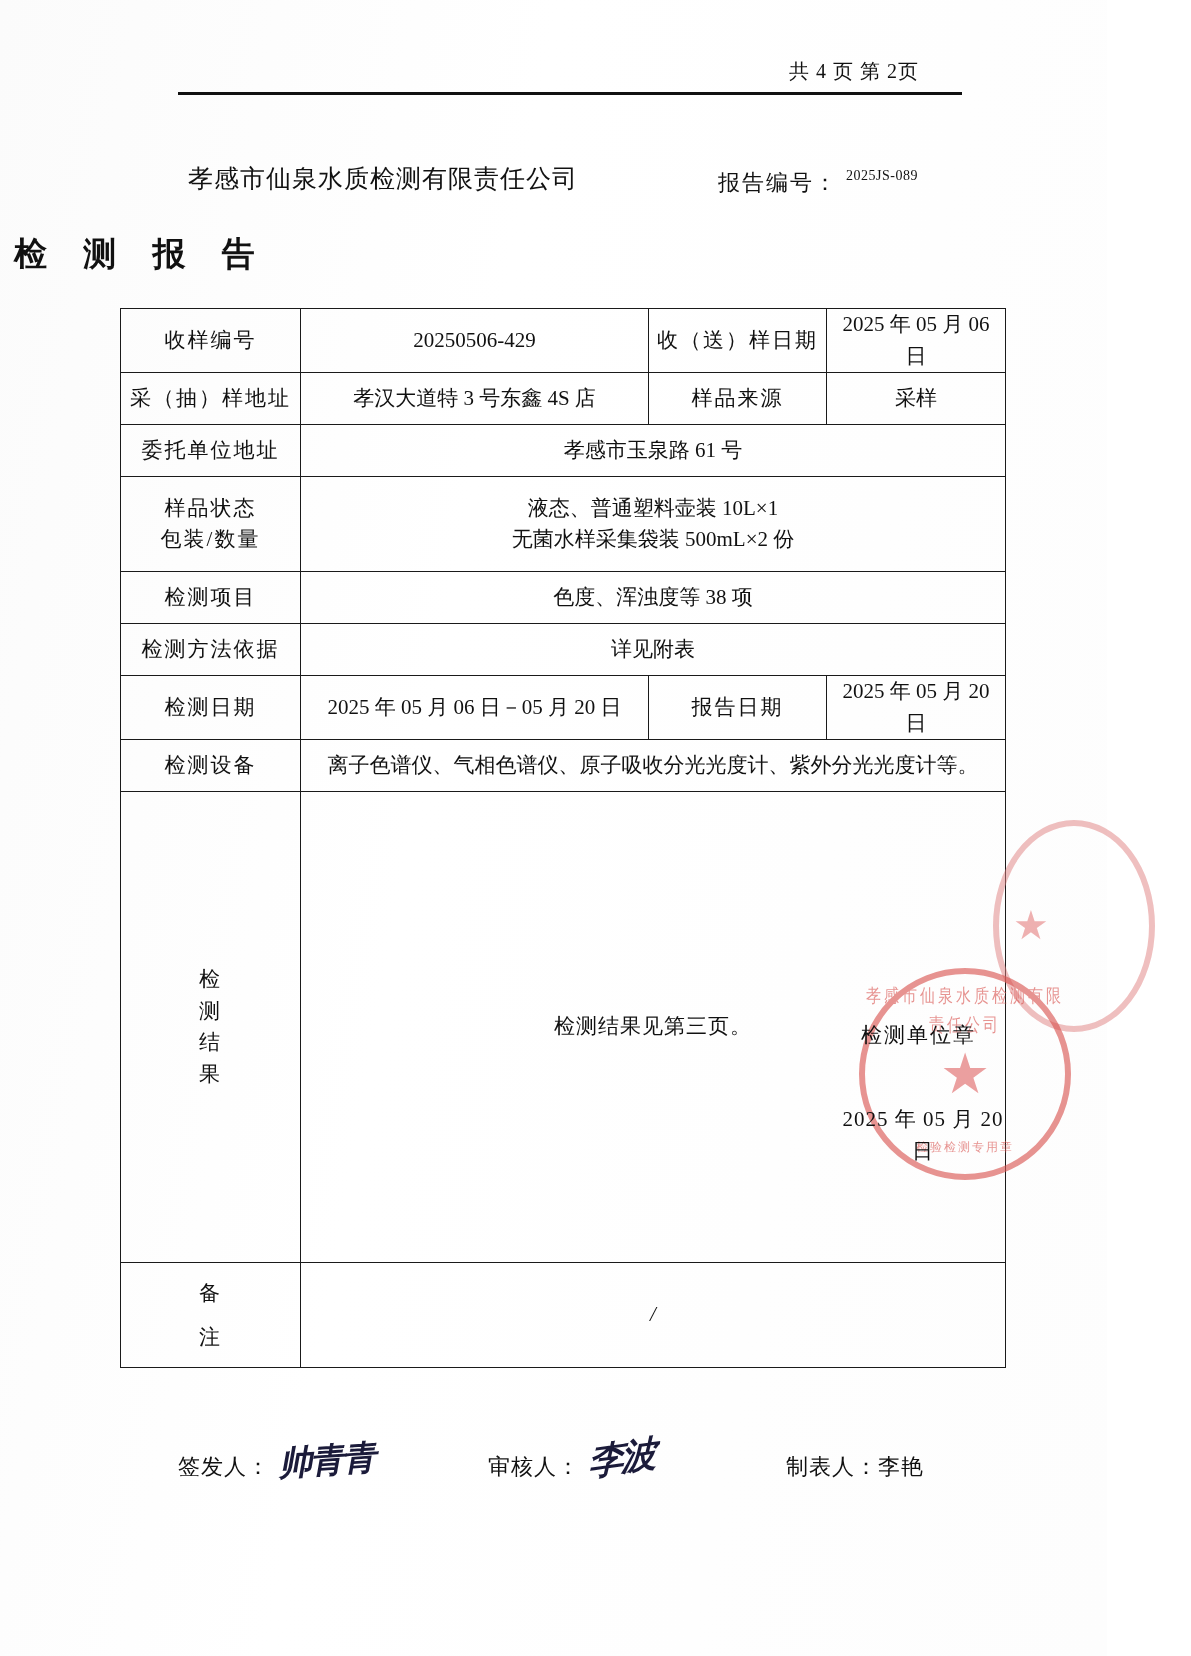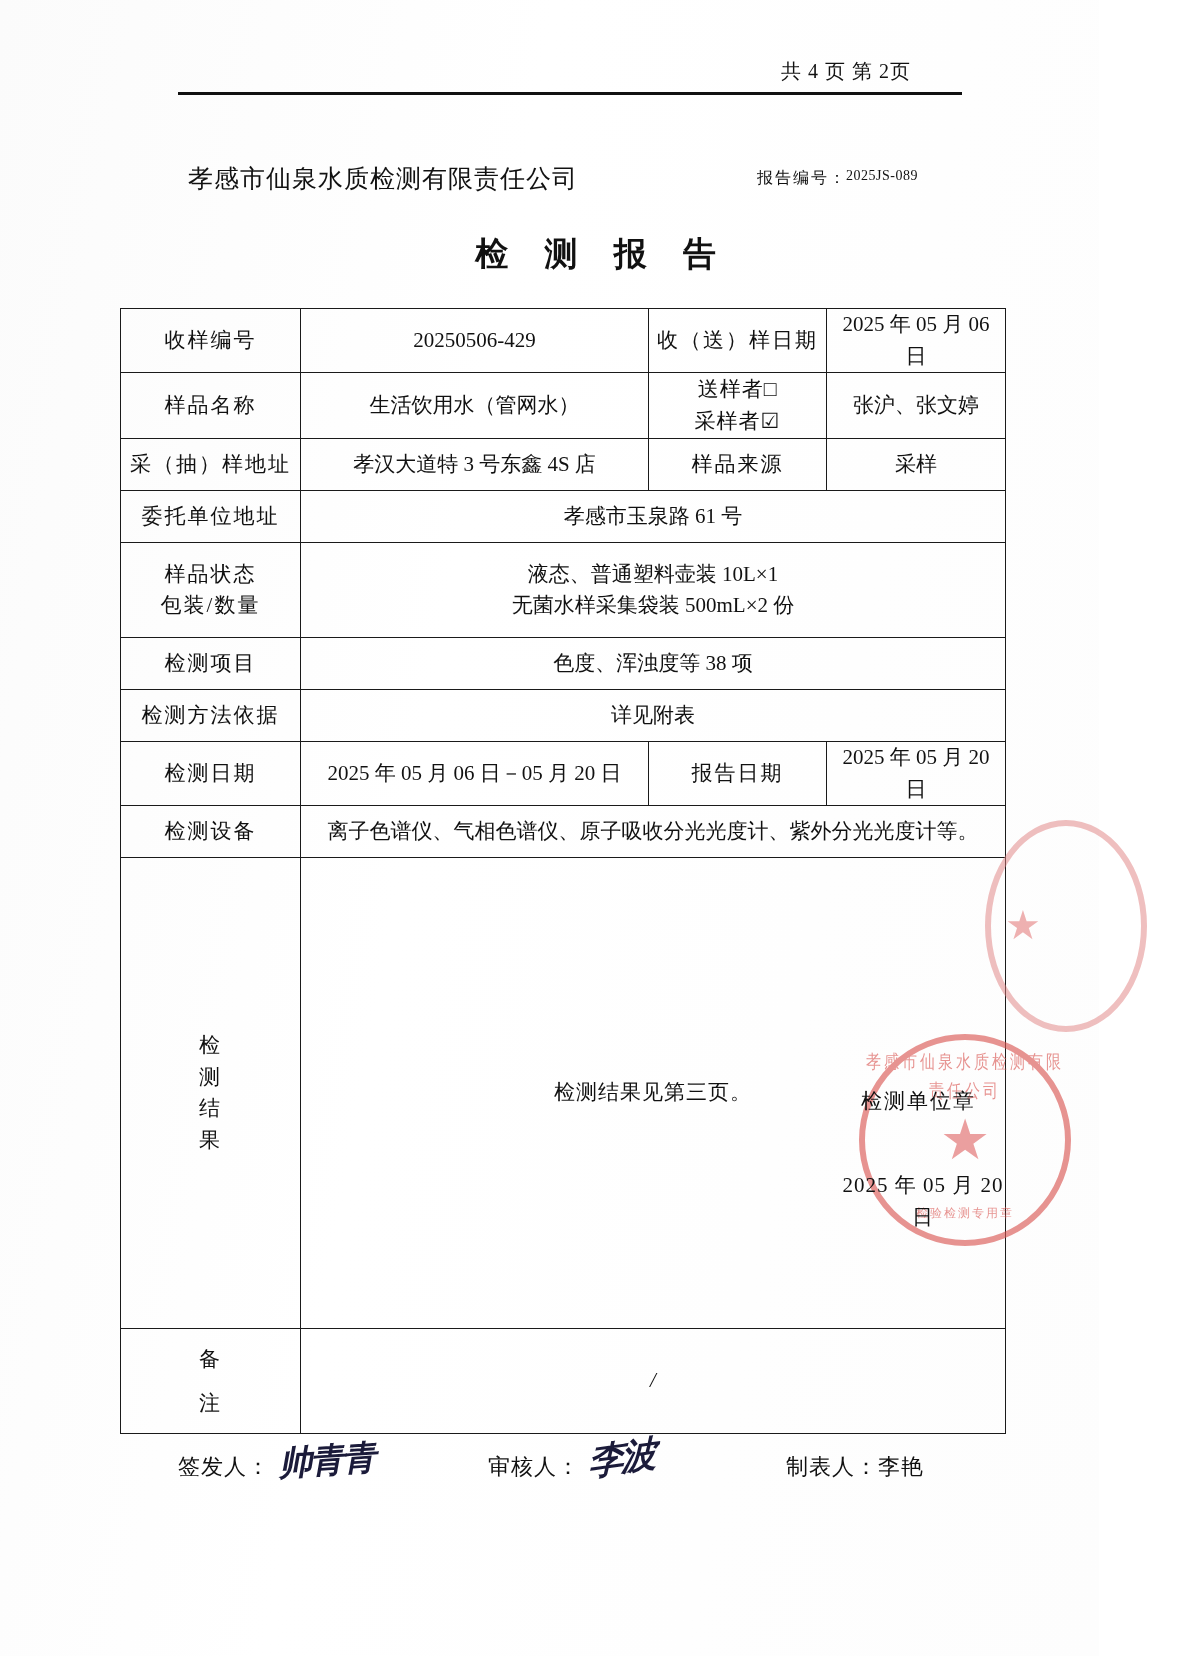--- a/index.html
+++ b/index.html
@@ -13,20 +13,21 @@
     font-family: "Liberation Serif", "DejaVu Serif", serif;
     color: #111111;
     position: relative;
     overflow: hidden;
   }
   .page {
     position: relative;
     width: 1099px;
     height: 1656px;
     background: linear-gradient(100deg, #fbfbfb 0%, #ffffff 40%, #fdfdfd 100%);
+    padding-left: 8px;
   }
   
   .pagenum {
     position: absolute;
     top: 58px;
     right: 188px;
     font-size: 20px;
     letter-spacing: 1px;
     color: #111;
   }
@@ -42,37 +43,35 @@
     position: absolute;
     top: 162px;
     left: 188px;
     font-size: 25px;
     letter-spacing: 1px;
   }
   .report-no-label {
     position: absolute;
     top: 168px;
     left: 718px;
-    font-size: 16px;
-    letter-spacing: 2px;
-    margin-left: 39px;
+    font-size: 22px;
+    letter-spacing: 2px;
   }
   .report-no-value {
     position: absolute;
     top: 168px;
     left: 846px;
     font-size: 14px;
     letter-spacing: 0.5px;
   }
   .doc-title {
     position: absolute;
     top: 232px;
     left: 0;
     width: 1191px;
-    text-align: center;
     font-size: 33px;
     font-weight: bold;
     letter-spacing: 14px;
     text-indent: 14px;
   }
   
   .tbl {
     position: absolute;
     top: 308px;
     left: 120px;
@@ -261,29 +260,20 @@
       <col style="width:178px">
       <col style="width:179px">
     </colgroup>
     <tbody>
       <tr class="row-h">
         <td class="lbl">收样编号</td>
         <td>20250506-429</td>
         <td class="lbl">收（送）样日期</td>
         <td>2025 年 05 月 06 日</td>
       </tr>
-      <tr class="row-h2">
-        <td class="lbl">样品名称</td>
-        <td>生活饮用水（管网水）</td>
-        <td class="checkline two-line">
-          <div>送样者□</div>
-          <div>采样者☑</div>
-        </td>
-        <td>张沪、张文婷</td>
-      </tr>
       <tr class="row-h">
         <td class="lbl">采（抽）样地址</td>
         <td>孝汉大道特 3 号东鑫 4S 店</td>
         <td class="lbl">样品来源</td>
         <td>采样</td>
       </tr>
       <tr class="row-h">
         <td class="lbl">委托单位地址</td>
         <td colspan="3">孝感市玉泉路 61 号</td>
       </tr>

